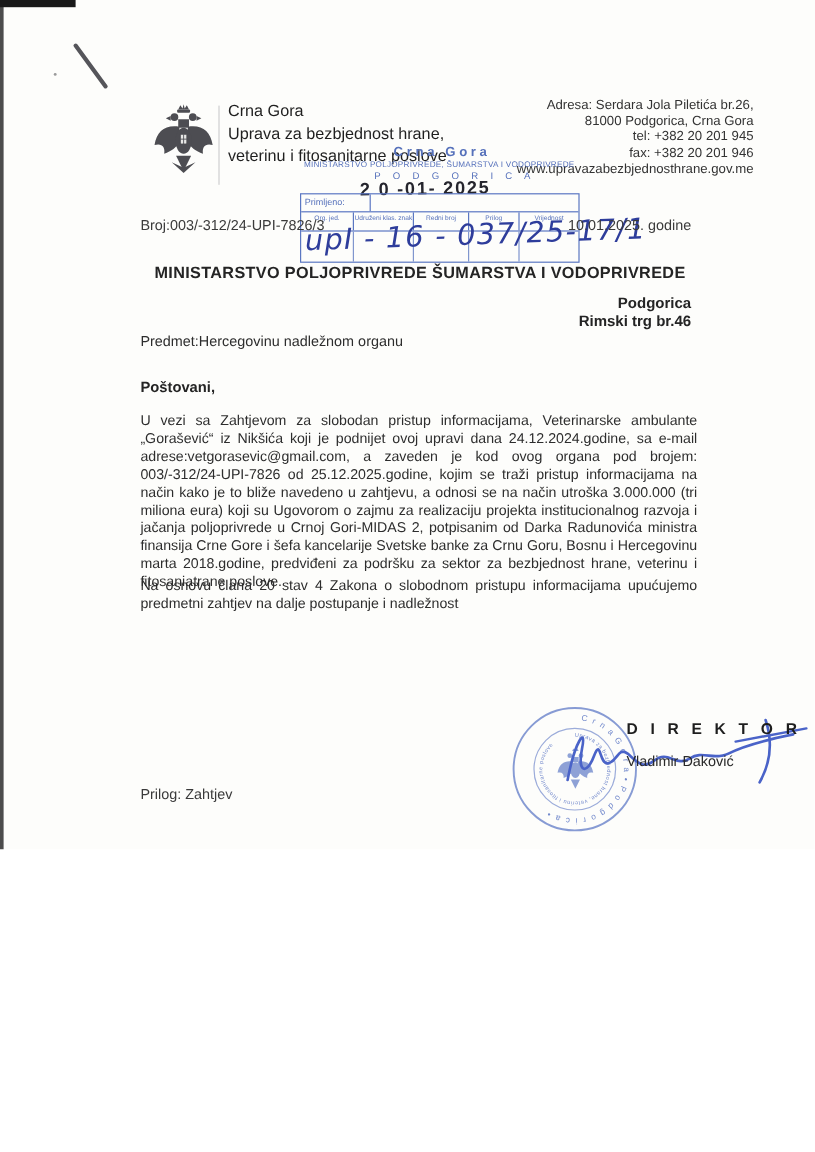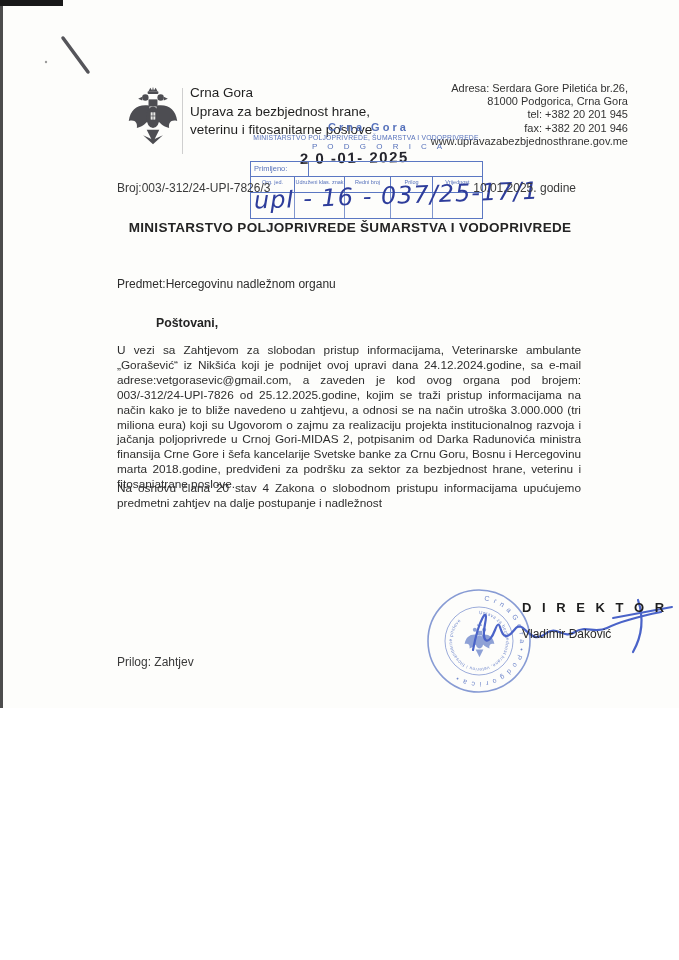--- a/index.html
+++ b/index.html
@@ -36,21 +36,21 @@
     color:#2e3d9b;letter-spacing:1px;transform:rotate(-2deg);font-family:"DejaVu Sans",sans-serif;white-space:nowrap;}
   
   .ref-no{left:117px;top:181px;font-size:12px;color:#3a3a3a;}
   .ref-date{right:103px;top:181px;font-size:12px;color:#3a3a3a;}
   
   .ministry-heading{left:110px;top:220px;width:480px;text-align:center;font-size:13.5px;font-weight:bold;color:#242424;letter-spacing:.3px;}
   .recipient{right:103px;top:246px;text-align:right;font-size:12.5px;font-weight:bold;line-height:14.5px;color:#242424;}
   .subject{left:117px;top:277px;font-size:12px;color:#2d2d2d;}
   .subject b{font-weight:normal;margin-top:22px;}
   
-  .salutation{left:117px;top:316px;font-size:12.3px;font-weight:bold;color:#242424;margin-left:39px;}
+  .salutation{left:117px;top:316px;font-size:12.3px;font-weight:bold;color:#242424;}
   .p1{left:117px;top:343px;width:464px;font-size:11.8px;line-height:14.9px;text-align:justify;color:#2d2d2d;}
   .p2{left:117px;top:481px;width:464px;font-size:11.8px;line-height:14.9px;text-align:justify;color:#2d2d2d;}
   
   .director{left:522px;top:600px;font-size:13px;font-weight:bold;letter-spacing:3.5px;color:#1e1e1e;}
   .sig-name{left:522px;top:627px;font-size:12px;color:#2a2a2a;}
   .attachment{left:117px;top:655px;font-size:12px;color:#3a3a3a;}
 </style>
 </head>
 <body>
 
@@ -83,21 +83,21 @@
   </svg>
   <div class="abs hdr-divider"></div>
 
   <div class="abs hdr-left">
     <div>Crna Gora</div>
     <div>Uprava za bezbjednost hrane,</div>
     <div>veterinu i fitosanitarne poslove</div>
   </div>
 
   <div class="abs hdr-right">
-    <div>Adresa: Serdara Gore Piletića br.26,</div>
+    <div>Adresa: Serdara Jola Piletića br.26,</div>
     <div>81000 Podgorica, Crna Gora</div>
     <div>tel: +382 20 201 945</div>
     <div>fax: +382 20 201 946</div>
     <div>www.upravazabezbjednosthrane.gov.me</div>
   </div>
 
   <div class="abs st-country blue">Crna Gora</div>
   <div class="abs st-ministry blue">MINISTARSTVO POLJOPRIVREDE, ŠUMARSTVA I VODOPRIVREDE</div>
   <div class="abs st-city blue">P O D G O R I C A</div>
   <div class="abs st-date">2 0  -01-  2025</div>
@@ -119,20 +119,24 @@
         <div class="c4"></div>
         <div class="c5"></div>
     </div>
   </div>
   <div class="abs st-handwrite">upI - 16 - 037/25-17/1</div>
 
   <div class="abs ref-no">Broj:003/-312/24-UPI-7826/3</div>
   <div class="abs ref-date">10.01.2025. godine</div>
 
   <div class="abs ministry-heading">MINISTARSTVO POLJOPRIVREDE ŠUMARSTVA I VODOPRIVREDE</div>
+  <div class="abs recipient">
+    <div>Podgorica</div>
+    <div>Rimski trg br.46</div>
+  </div>
 
   <div class="abs subject">
     <b>Predmet:</b><span>Hercegovinu nadležnom organu</span>
   </div>
 
   <div class="abs salutation">Poštovani,</div>
   <div class="abs p1">U vezi sa Zahtjevom za slobodan pristup informacijama, Veterinarske ambulante „Gorašević“ iz Nikšića koji je podnijet ovoj upravi dana 24.12.2024.godine, sa e-mail adrese:vetgorasevic@gmail.com, a zaveden je kod ovog organa pod brojem: 003/-312/24-UPI-7826 od 25.12.2025.godine, kojim se traži pristup informacijama na način kako je to bliže navedeno u zahtjevu, a odnosi se na način utroška 3.000.000 (tri miliona eura) koji su Ugovorom o zajmu za realizaciju projekta institucionalnog razvoja i jačanja poljoprivrede u Crnoj Gori-MIDAS 2, potpisanim od Darka Radunovića ministra finansija Crne Gore i šefa kancelarije Svetske banke za Crnu Goru, Bosnu i Hercegovinu marta 2018.godine, predviđeni za podršku za sektor za bezbjednost hrane, veterinu i fitosaniatrane poslove.</div>
   <div class="abs p2">Na osnovu člana 20 stav 4 Zakona o slobodnom pristupu informacijama upućujemo predmetni zahtjev na dalje postupanje i nadležnost</div>
 
   <svg class="abs" style="left:424px;top:586px;" width="110" height="110" viewBox="0 0 110 110">

